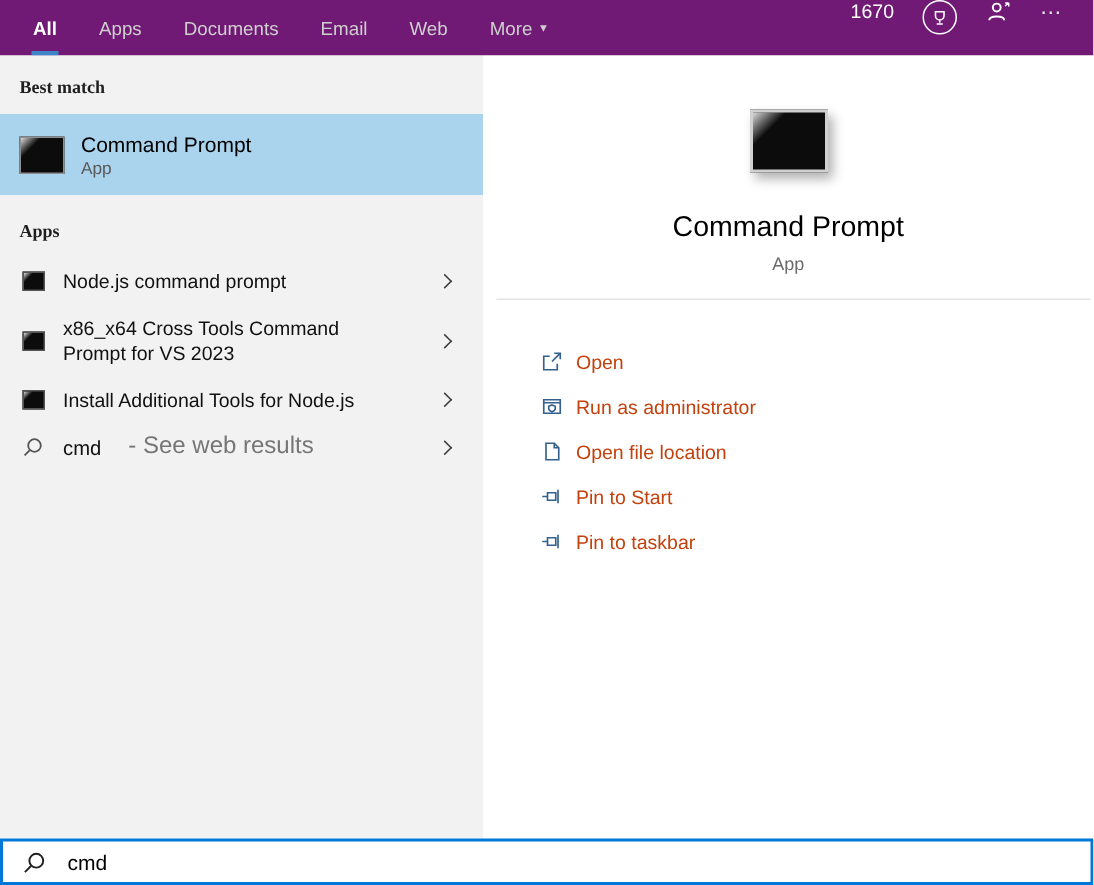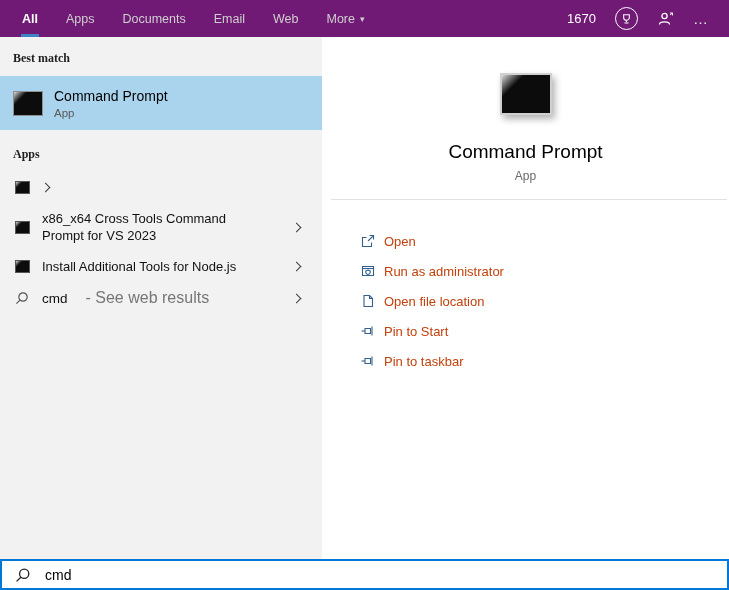--- a/index.html
+++ b/index.html
@@ -15,21 +15,21 @@
     background:#701a75; display:flex; align-items:stretch;
   }
   .tabs { display:flex; gap:26px; padding-left:21px; }
   .tab {
     display:flex; align-items:center; color:#cfcfcf; font-size:12.5px;
     border-bottom:3px solid transparent; padding:3px 1px 0 1px; cursor:default;
   }
   .tab.active { color:#fff; font-weight:bold; border-bottom-color:#3f83c7; }
   .tab .caret { font-size:9px; margin-left:5px; color:#cfcfcf; }
   .topbar-right {
-    margin-left:auto; display:flex; align-items:center; gap:19px;
+    margin-left:auto; display:flex; gap:19px;
     padding-right:20px; color:#fff;
   }
   .points { font-size:13px; color:#fff; }
   .circle-icon {
     width:23px; height:23px; border:1.4px solid #fff; border-radius:50%;
     display:flex; align-items:center; justify-content:center;
   }
   .ellipsis { font-size:15px; color:#e8e8e8; letter-spacing:1px; line-height:10px; }
 
   
@@ -158,20 +158,21 @@
       <span class="bm-sub">App</span>
     </span>
   </div>
 
   <div class="section-header tight">Apps</div>
 
   <div class="list-row">
     <span class="icon-slot">
         <span class="cmd-win cmd-xs"></span>
       </span>
+    <span class="label">Node.js command prompt</span>
     <span class="chev"></span>
   </div>
 
   <div class="list-row">
     <span class="icon-slot">
         <span class="cmd-win cmd-xs"></span>
       </span>
     <span class="label">x86_x64 Cross Tools Command Prompt for VS 2023</span>
     <span class="chev"></span>
   </div>

